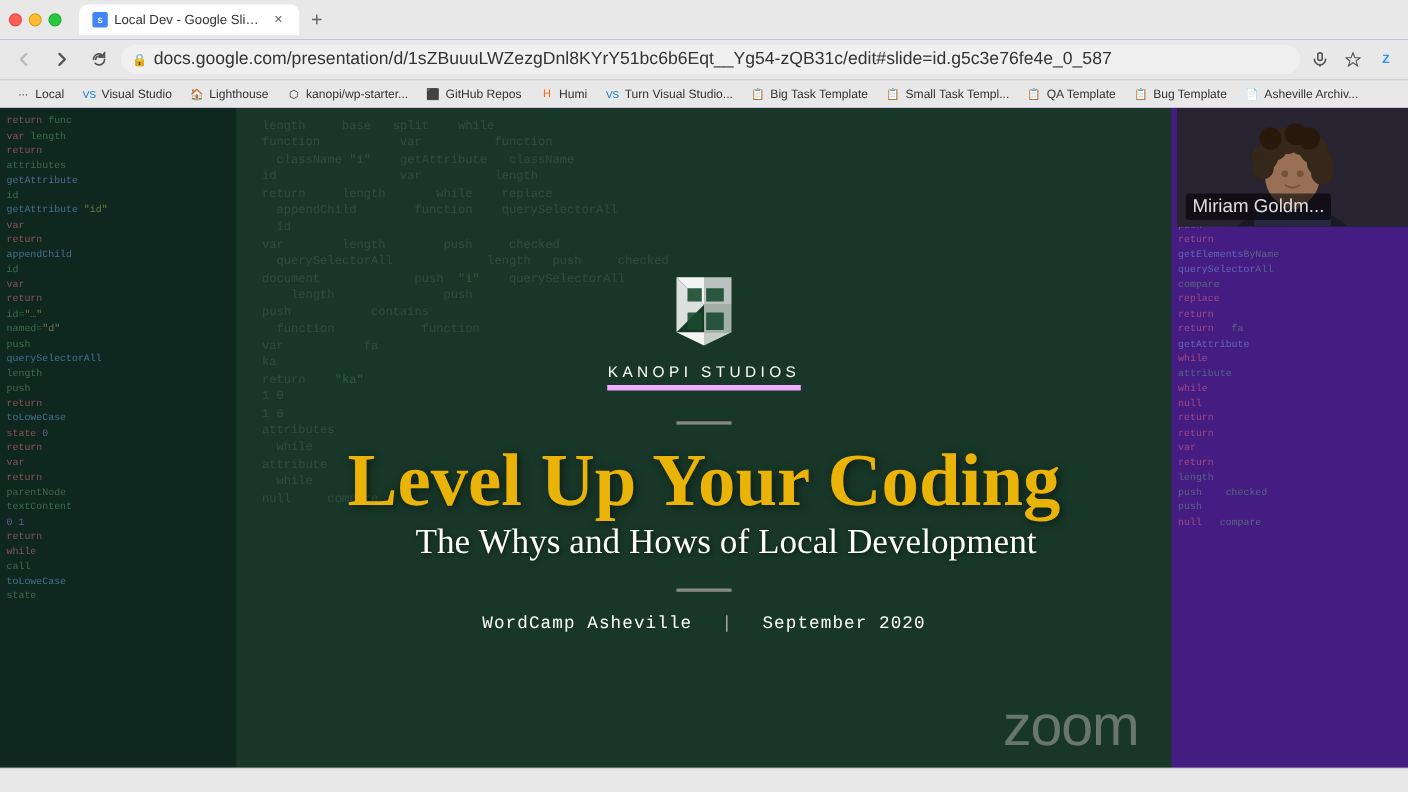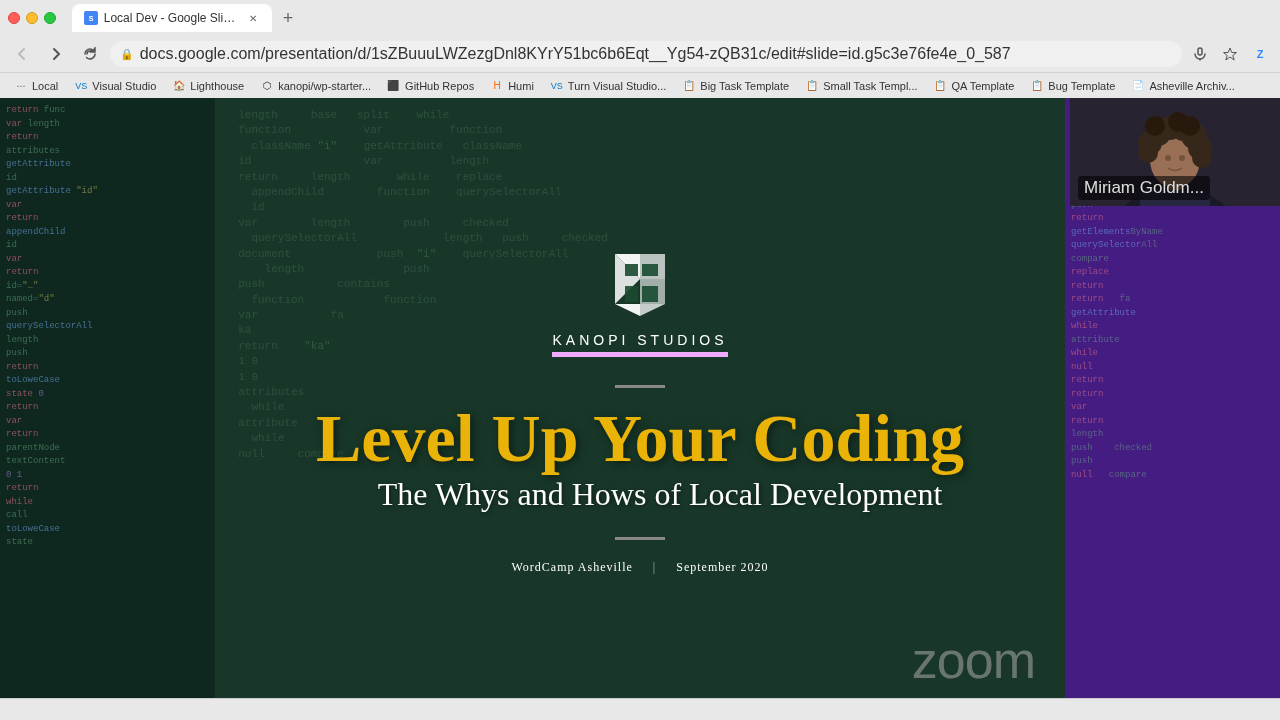--- a/index.html
+++ b/index.html
@@ -327,23 +327,23 @@
     }
 
     .divider-line-2 {
       width: 50px;
       height: 3px;
       background: #888;
       margin: 0 auto 20px;
     }
 
     .event-info {
-      font-size: 12px;
+      font-size: 16px;
       color: #ffffff;
-      font-family: Liberation Serif, serif;
+      font-family: Liberation Mono, monospace;
       letter-spacing: 1px;
     }
 
     .event-separator {
       margin: 0 16px;
       color: #aaa;
     }
 
     
     .right-sidebar {

